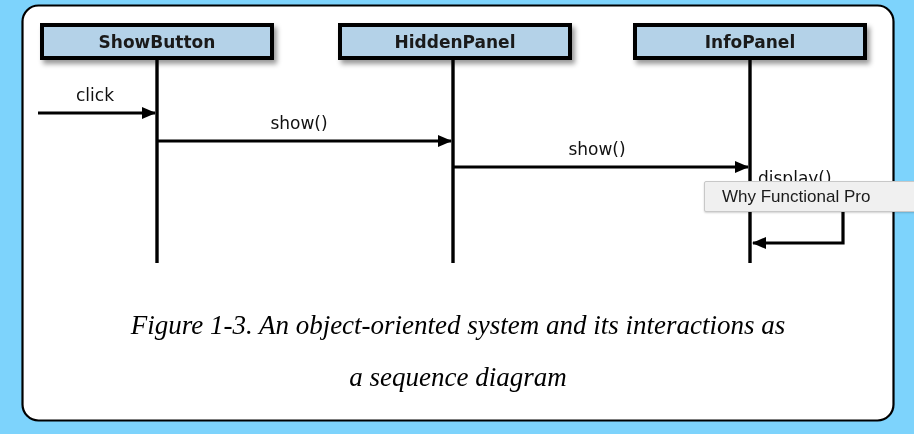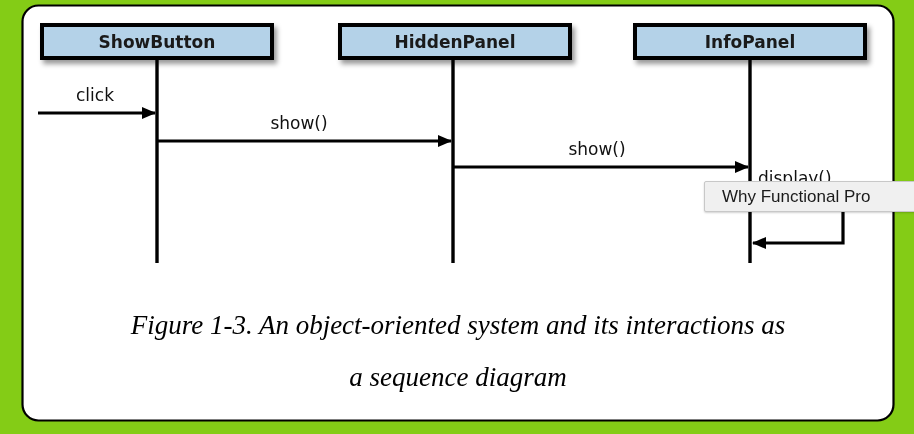--- a/index.html
+++ b/index.html
@@ -11,21 +11,21 @@
     width: 914px;
     height: 434px;
     overflow: hidden;
     font-family: "Liberation Sans", sans-serif;
     position: relative;
   }
   #stage {
     position: relative;
     width: 914px;
     height: 434px;
-    background: #84cc16;
+    background: #7dd3fc;
     overflow: hidden;
   }
   #diagram-svg {
     position: absolute;
     left: 0;
     top: 0;
     width: 914px;
     height: 434px;
   }
   .lifeline-label {

